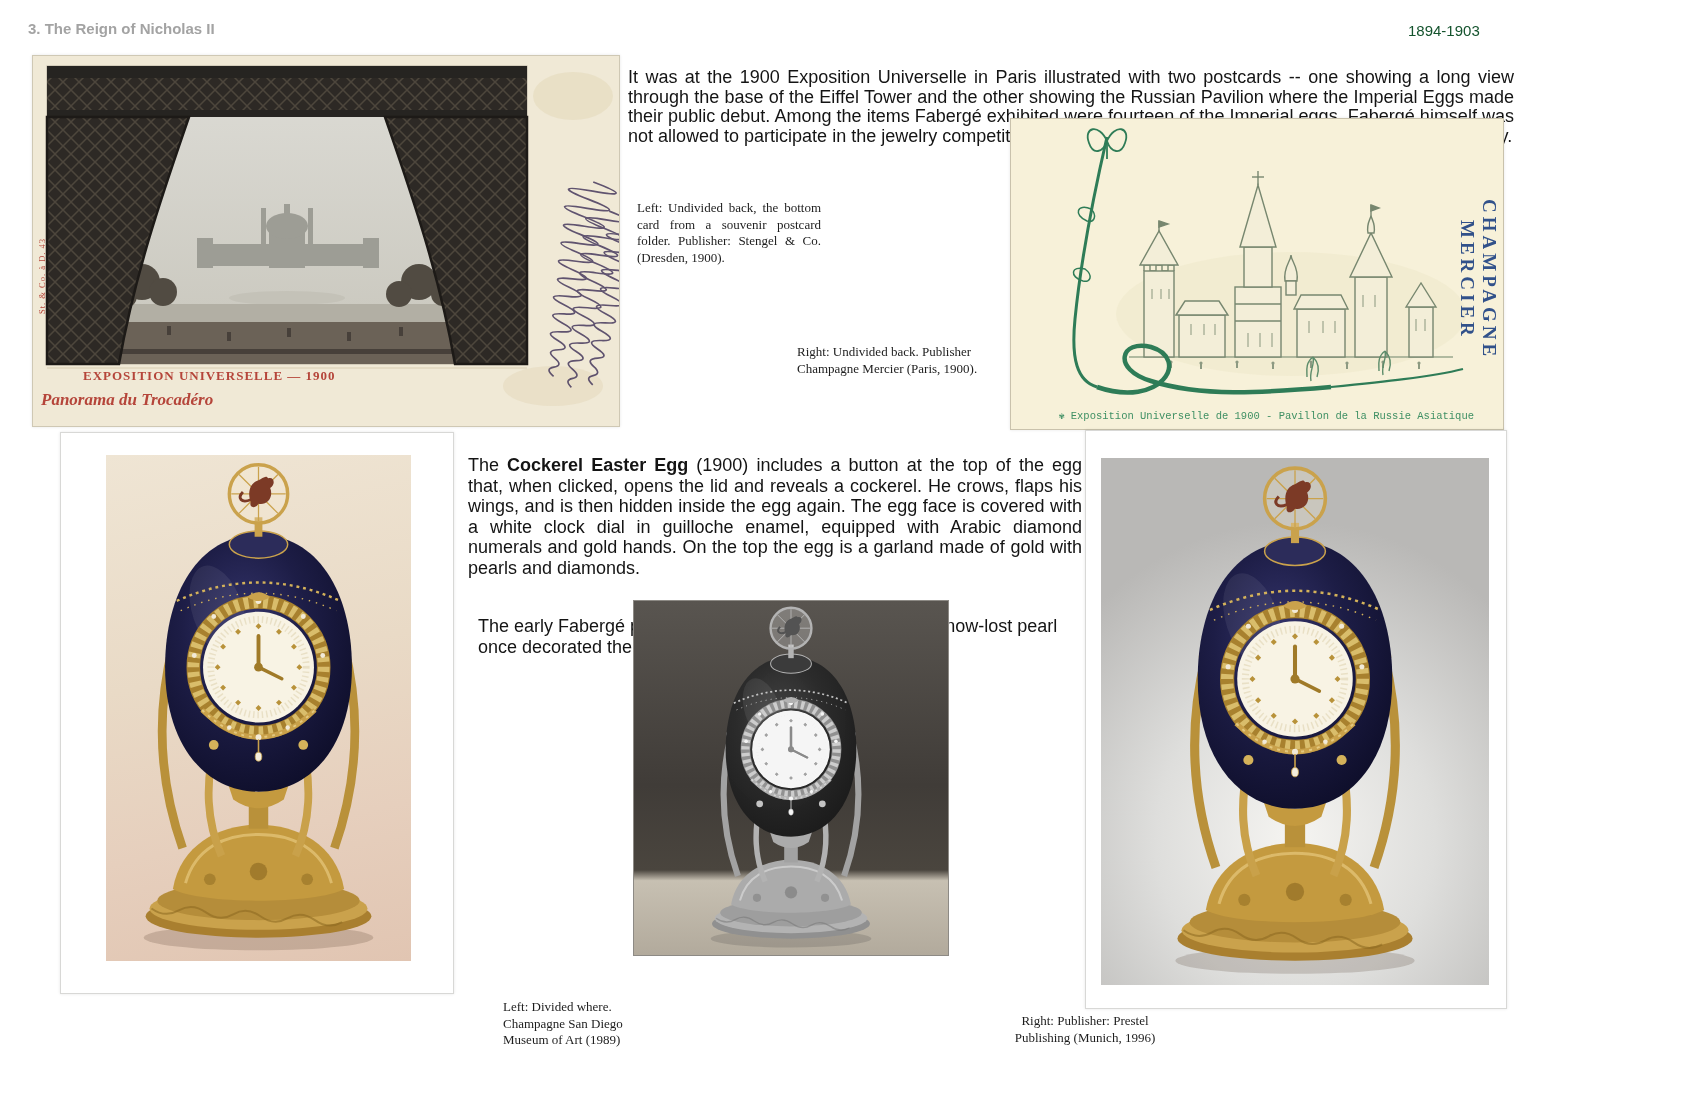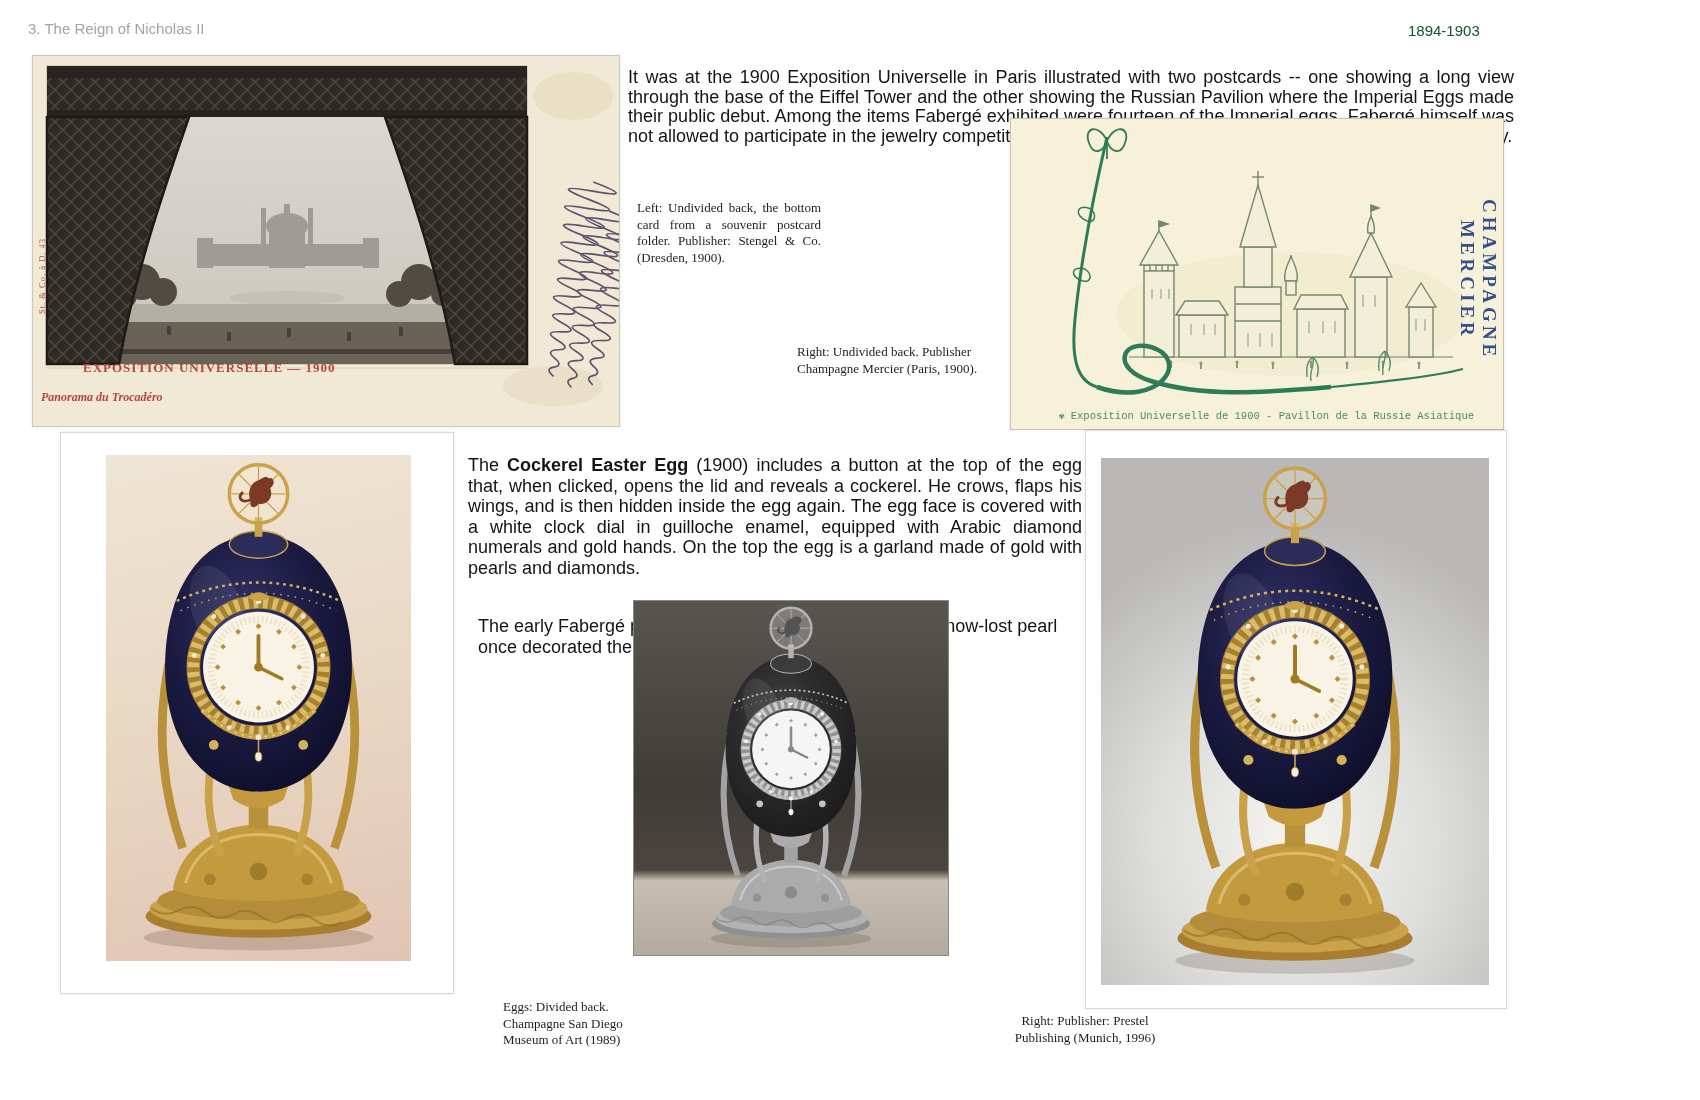--- a/index.html
+++ b/index.html
@@ -1,20 +1,20 @@
 <!DOCTYPE html>
 <html><head>
 <meta charset="utf-8">
 <style>
   html,body{margin:0;padding:0;background:#ffffff;}
   .page{position:relative;width:1700px;height:1100px;background:#ffffff;overflow:hidden;
         font-family:"Liberation Sans",sans-serif;color:#161616;}
 
   
-  .hdr-title{position:absolute;left:28px;top:20px;font-size:15px;font-weight:normal;color:#a3a3a3;}
+  .hdr-title{position:absolute;left:28px;top:20px;font-size:15px;font-weight:bold;color:#a3a3a3;}
   .hdr-years{position:absolute;left:1408px;top:22px;font-size:15px;color:#14532d;}
 
   
   .bodytxt{position:absolute;font-size:18px;line-height:19.5px;text-align:justify;color:#141414;}
   .intro{left:628px;top:50px;width:886px;}
   .cockerel{left:468px;top:437px;width:614px;line-height:20.5px;}
   .photonote{left:470px;top:598px;width:600px;padding-left:8px;line-height:20.5px;text-align:left;}
 
   
   .cap{position:absolute;font-family:"Liberation Serif",serif;font-size:13px;line-height:16.5px;color:#1d1d1d;margin-top:42px;}
@@ -34,24 +34,24 @@
   .bw-photo svg{filter:grayscale(1) brightness(1.12) contrast(.92);}
 
   .photo{position:absolute;overflow:hidden;}
   .photo-left{left:45px;top:22px;width:305px;height:506px;
       background:linear-gradient(168deg,#efe5d4 0%,#e9dac6 42%,#e6cfbd 72%,#e1c5b2 100%);}
   .photo-right{left:15px;top:27px;width:388px;height:527px;
       background:radial-gradient(ellipse 75% 60% at 50% 72%,#f5f4f1 0%,#dededc 48%,#b9b8b6 100%);}
   .photo svg,.bw-photo svg{position:absolute;left:0;top:0;width:100%;height:100%;}
 
   
-  .pc-title{position:absolute;left:50px;top:304px;font-family:"Liberation Serif",serif;
+  .pc-title{position:absolute;left:50px;top:312px;font-family:"Liberation Serif",serif;
             font-size:13px;font-weight:bold;letter-spacing:1px;color:#b5453a;}
   .pc-sub{position:absolute;left:8px;top:334px;font-family:"Liberation Serif",serif;
-          font-size:12px;font-weight:bold;font-style:italic;color:#b5453a;}
+          font-size:17px;font-weight:bold;font-style:italic;color:#b5453a;}
   .pc-edge{position:absolute;left:4px;top:258px;font-family:"Liberation Serif",serif;
            font-size:8.5px;letter-spacing:1px;color:#b5453a;transform-origin:0 0;transform:rotate(-90deg);white-space:nowrap;}
   .champagne{position:absolute;right:3px;top:36px;height:250px;writing-mode:vertical-rl;
              font-family:"Liberation Serif",serif;font-size:19px;font-weight:bold;letter-spacing:4px;
              color:#31518a;text-align:center;}
   .mercier-cap{position:absolute;left:48px;bottom:7px;width:330px;text-align:center;
                font-family:Liberation Mono, monospace;font-size:10.5px;color:#3f9064;white-space:nowrap;}
   .rosette{font-size:9px;color:#3f9064;}
   b{font-weight:bold;}
   .hidden-defs{position:absolute;width:0;height:0;overflow:hidden;}
@@ -329,21 +329,21 @@
   <p class="bodytxt cockerel"><span>The </span><b>Cockerel Easter Egg</b><span> (1900) includes a button at the top of the egg that, when clicked, opens the lid and reveals a cockerel. He crows, flaps his wings, and is then hidden inside the egg again. The egg face is covered with a white clock dial in guilloche enamel, equipped with Arabic diamond numerals and gold hands. On the top the egg is a garland made of gold with pearls and diamonds.</span></p>
 
   <p class="bodytxt photonote">The early Fabergé photograph reproduced below shows a now-lost pearl once decorated the swag of the dial.</p>
 
   <figure class="bw-photo" style="margin:0">
     <svg viewBox="0 0 300 520" preserveAspectRatio="xMidYMid meet">
         <use href="#egg-fig"></use>
       </svg>
   </figure>
 
-  <p class="cap cap-sd"><span>Eggs: Divided back.</span><br><span>Champagne San Diego</span><br><span>Museum of Art (1989)</span></p>
+  <p class="cap cap-sd"><span>Left: Divided where.</span><br><span>Champagne San Diego</span><br><span>Museum of Art (1989)</span></p>
 
   <p class="cap cap-prestel"><span>Right: Publisher: Prestel</span><br><span>Publishing (Munich, 1996)</span></p>
 
   <figure class="frame egg-right" style="margin:0">
     <div class="photo photo-right">
       <svg viewBox="0 0 300 520" preserveAspectRatio="xMidYMid meet">
           <use href="#egg-fig"></use>
         </svg>
     </div>
   </figure>

